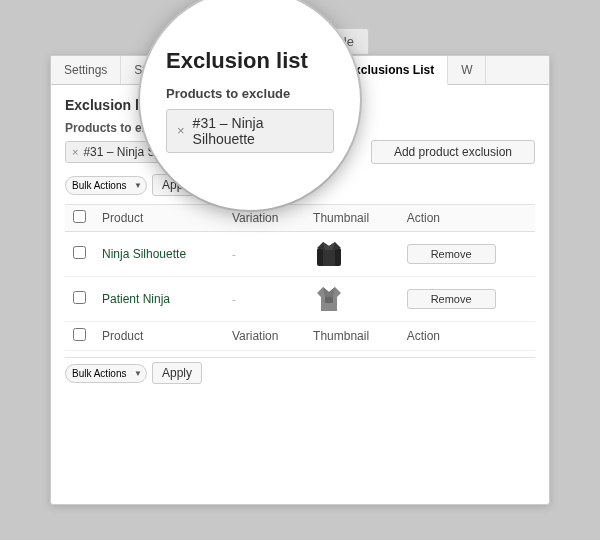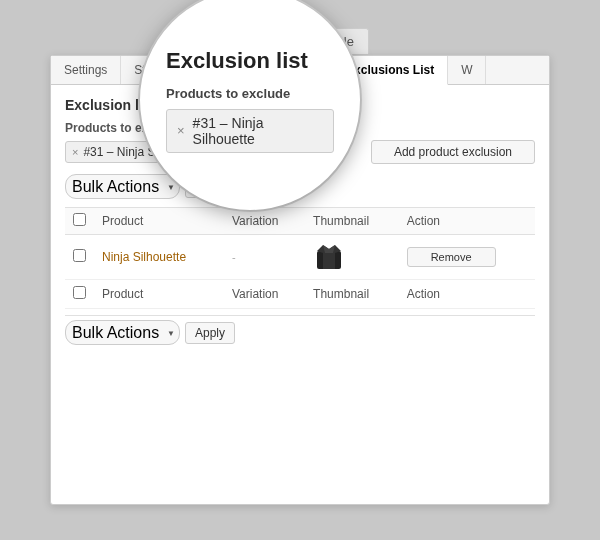--- a/index.html
+++ b/index.html
@@ -131,21 +131,21 @@
       display: flex;
       align-items: center;
       gap: 5px;
       margin-bottom: 8px;
     }
 
     .bulk-dropdown {
       border: 1px solid #ccc;
       border-radius: 11px;
       padding: 3px 6px;
-      font-size: 16px;
+      font-size: 10px;
       background: #f7f7f7;
       cursor: pointer;
       appearance: none;
       padding-right: 18px;
       position: relative;
     }
 
     .dropdown-wrapper {
       position: relative;
       display: inline-block;
@@ -189,21 +189,21 @@
     }
 
     .products-table td {
       padding: 6px 8px;
       border-bottom: 1px solid #efefef;
       vertical-align: middle;
       color: #555;
     }
 
     .products-table .product-name {
-      color: #a16207;
+      color: #14532d;
       cursor: pointer;
     }
 
     .remove-btn {
       background: #f7f7f7;
       border: 1px solid #ccc;
       border-radius: 3px;
       padding: 3px 23px;
       font-size: 11px;
       cursor: pointer;
@@ -358,20 +358,43 @@
                   <rect x="4" y="10" width="24" height="18" rx="2" fill="#222"></rect>
                   <polygon points="4,10 10,4 16,8 22,4 28,10 22,12 22,28 10,28 10,12" fill="#333"></polygon>
                   <polygon points="10,4 16,8 22,4 20,12 12,12" fill="#444"></polygon>
                 </svg>
               </div>
       </td>
       <td>
         <button class="remove-btn">Remove</button>
       </td>
     </tr>
+          <tr>
+      <td class="checkbox-cell">
+        <input type="checkbox" style="">
+      </td>
+      <td>
+        <span class="product-name">Patient Ninja</span>
+      </td>
+      <td>
+        <span class="variation-dash">-</span>
+      </td>
+      <td>
+        <div class="shirt-icon">
+                <svg width="32" height="32" viewBox="0 0 32 32">
+                  <polygon points="4,10 10,4 16,9 22,4 28,10 24,14 24,28 8,28 8,14" fill="#888"></polygon>
+                  <polygon points="10,4 16,9 22,4 20,14 12,14" fill="#777"></polygon>
+                  <rect x="12" y="14" width="8" height="6" rx="1" fill="#666"></rect>
+                </svg>
+              </div>
+      </td>
+      <td>
+        <button class="remove-btn">Remove</button>
+      </td>
+    </tr>
         </tbody>
       <tfoot>
         <tr>
           <td class="checkbox-cell"><input type="checkbox" style=""></td>
           <td>Product</td>
           <td>Variation</td>
           <td>Thumbnail</td>
           <td>Action</td>
         </tr>
       </tfoot>

